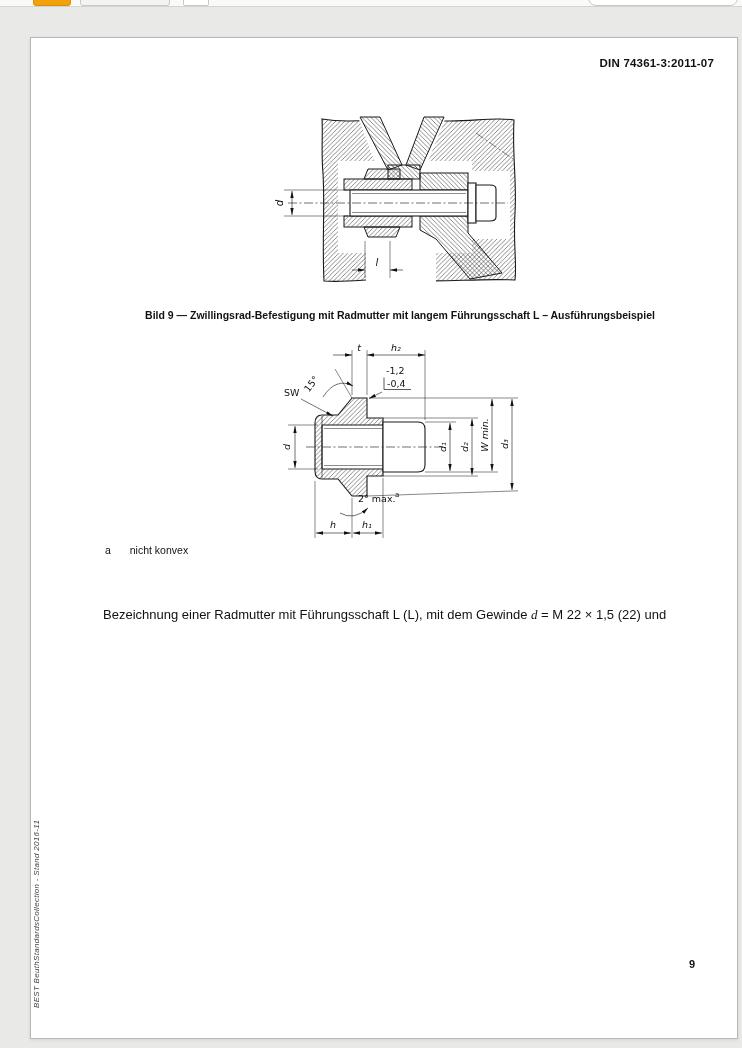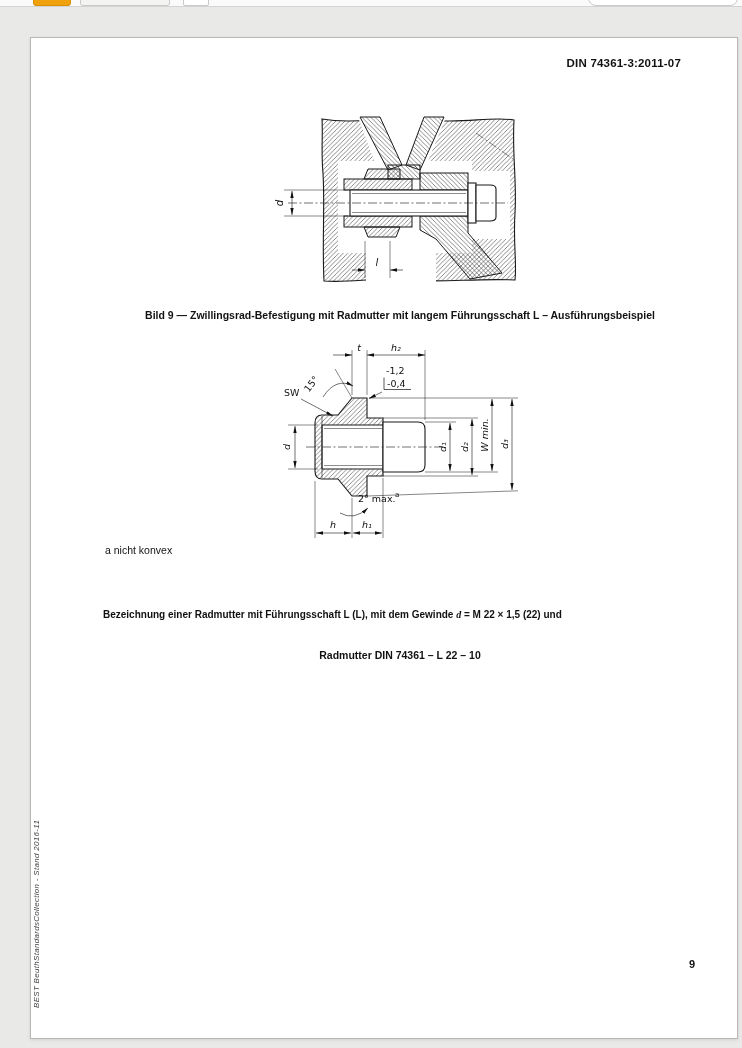--- a/index.html
+++ b/index.html
@@ -12,28 +12,28 @@
   .toolbar{position:absolute;left:0;top:0;width:742px;height:6px;background:#fafafa;
            border-bottom:1px solid #d4d4d2;z-index:5;}
   .tb{position:absolute;top:-3px;height:9px;box-sizing:border-box;}
   .tb-orange{left:33px;width:38px;background:#f0a10c;border:1px solid #d88f00;border-radius:0 0 3px 3px;}
   .tb-drop{left:80px;width:90px;background:#f4f4f2;border:1px solid #c9c9c7;border-radius:0 0 3px 3px;}
   .tb-box{left:183px;width:26px;background:#fff;border:1px solid #c9c9c7;border-radius:0 0 2px 2px;}
   .tb-search{left:588px;width:150px;background:#fff;border:1px solid #c9c9c7;border-radius:0 0 8px 8px;}
   
   .page{position:absolute;left:30px;top:37px;width:706px;height:1000px;background:#fff;
         border:1px solid #b8b8b5;box-shadow:0 1px 3px rgba(0,0,0,.10);}
-  .hdr{position:absolute;top:19px;right:56px;font-weight:bold;font-size:11.5px;letter-spacing:.2px;}
+  .hdr{position:absolute;top:19px;right:23px;font-weight:bold;font-size:11.5px;letter-spacing:.2px;}
   .cap{position:absolute;left:40px;right:8px;text-align:center;font-weight:bold;
        font-size:10.5px;white-space:nowrap;}
   .cap9{top:271px;}
   .cap10{top:530px;}
   .fn{position:absolute;top:506px;left:74px;font-size:10.5px;}
-  .fn .fn-txt{margin-left:0;}
-  .para{position:absolute;top:569px;left:72px;width:575px;font-size:10px;line-height:15px;font-weight:bold;}
+  .fn .fn-txt{margin-left:16px;}
+  .para{position:absolute;top:569px;left:72px;width:575px;font-size:13px;line-height:15px;}
   .para i{font-family:"Liberation Serif",serif;font-style:italic;}
   .res{position:absolute;top:611px;left:40px;right:8px;text-align:center;font-weight:bold;font-size:10.5px;}
   .pn{position:absolute;top:920px;right:42px;font-weight:bold;font-size:11px;}
   .vnote{position:absolute;left:1px;top:970px;transform:rotate(-90deg);transform-origin:0 0;
          font-size:8px;font-style:italic;color:#444;white-space:nowrap;letter-spacing:.3px;}
   .fig9{position:absolute;left:241px;top:75px;width:250px;height:175px;}
   .fig10{position:absolute;left:247px;top:302px;width:250px;height:212px;}
   
   .d9i{font:italic 10px "DejaVu Sans",sans-serif;fill:#111;}
   .d10i{font:italic 9.5px "DejaVu Sans",sans-serif;fill:#111;}
@@ -187,18 +187,17 @@
   <div class="fn">
     <span>a</span>
     <span class="fn-txt">nicht konvex</span>
   </div>
 
 
   <div class="para">
     <div><span>Bezeichnung einer Radmutter mit Führungsschaft L (L), mit dem Gewinde </span><i>d</i><span> = M 22 × 1,5 (22) und</span></div>
   </div>
 
-  <div class="res">Radmutter DIN 74361 – L 22 – 10</div>
 
   <div class="pn">9</div>
 
   <div class="vnote">BEST BeuthStandardsCollection - Stand 2016-11</div>
 </div>
 
 </body></html>

